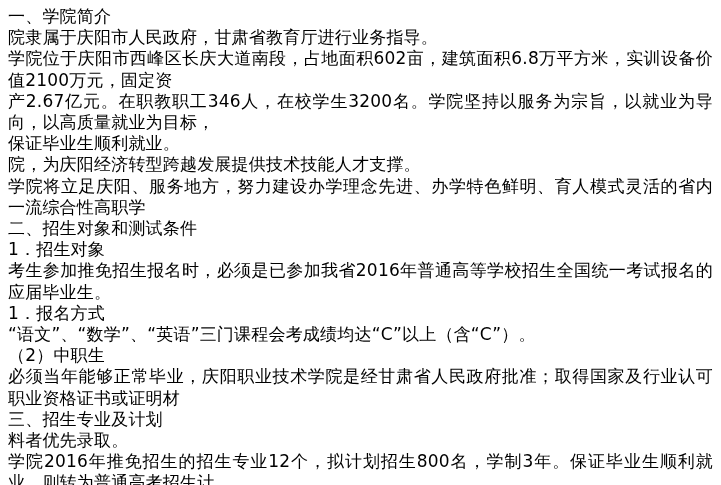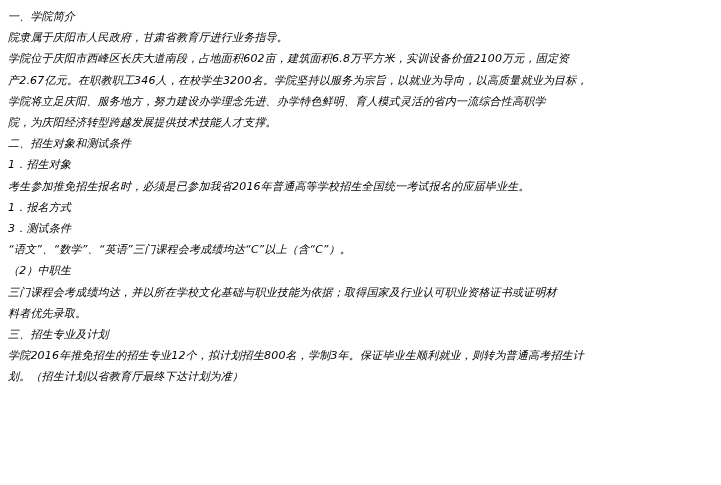--- a/index.html
+++ b/index.html
@@ -13,48 +13,47 @@
     font-family: "DejaVu Sans", "Liberation Sans", sans-serif;
     color: #000000;
     overflow: hidden;
   }
   .doc {
     width: 721px;
     padding: 6px 8px 0 8px;
     box-sizing: border-box;
   }
   .line {
-    font-size: 11px;
+    font-size: 17px;
     line-height: 21.2px;
     letter-spacing: 0.2px;
     white-space: pre-wrap;
     word-break: break-all;
     text-align: justify;
     text-justify: inter-character;
-    font-style: italic;
   }
   .para {
     margin: 0;
   }
 </style>
 </head>
 <body>
 
 <div class="doc">
   <div class="line para">一、学院简介</div>
   <div class="line para">院隶属于庆阳市人民政府，甘肃省教育厅进行业务指导。</div>
   <div class="line para">学院位于庆阳市西峰区长庆大道南段，占地面积602亩，建筑面积6.8万平方米，实训设备价值2100万元，固定资</div>
   <div class="line para">产2.67亿元。在职教职工346人，在校学生3200名。学院坚持以服务为宗旨，以就业为导向，以高质量就业为目标，</div>
+  <div class="line para">保证毕业生顺利就业。</div>
+  <div class="line para">院，为庆阳经济转型跨越发展提供技术技能人才支撑。</div>
   <div class="line para">学院将立足庆阳、服务地方，努力建设办学理念先进、办学特色鲜明、育人模式灵活的省内一流综合性高职学</div>
-  <div class="line para">院，为庆阳经济转型跨越发展提供技术技能人才支撑。</div>
   <div class="line para">二、招生对象和测试条件</div>
   <div class="line para">1．招生对象</div>
   <div class="line para">考生参加推免招生报名时，必须是已参加我省2016年普通高等学校招生全国统一考试报名的应届毕业生。</div>
   <div class="line para">1．报名方式</div>
-  <div class="line para">3．测试条件</div>
   <div class="line para">“语文”、“数学”、“英语”三门课程会考成绩均达“C”以上（含“C”）。</div>
   <div class="line para">（2）中职生</div>
-  <div class="line para">三门课程会考成绩均达，并以所在学校文化基础与职业技能为依据；取得国家及行业认可职业资格证书或证明材</div>
+  <div class="line para">必须当年能够正常毕业，庆阳职业技术学院是经甘肃省人民政府批准；取得国家及行业认可职业资格证书或证明材</div>
+  <div class="line para">三、招生专业及计划</div>
   <div class="line para">料者优先录取。</div>
-  <div class="line para">三、招生专业及计划</div>
   <div class="line para">学院2016年推免招生的招生专业12个，拟计划招生800名，学制3年。保证毕业生顺利就业，则转为普通高考招生计</div>
   <div class="line para">划。（招生计划以省教育厅最终下达计划为准）</div>
 </div>
 
 </body></html>

